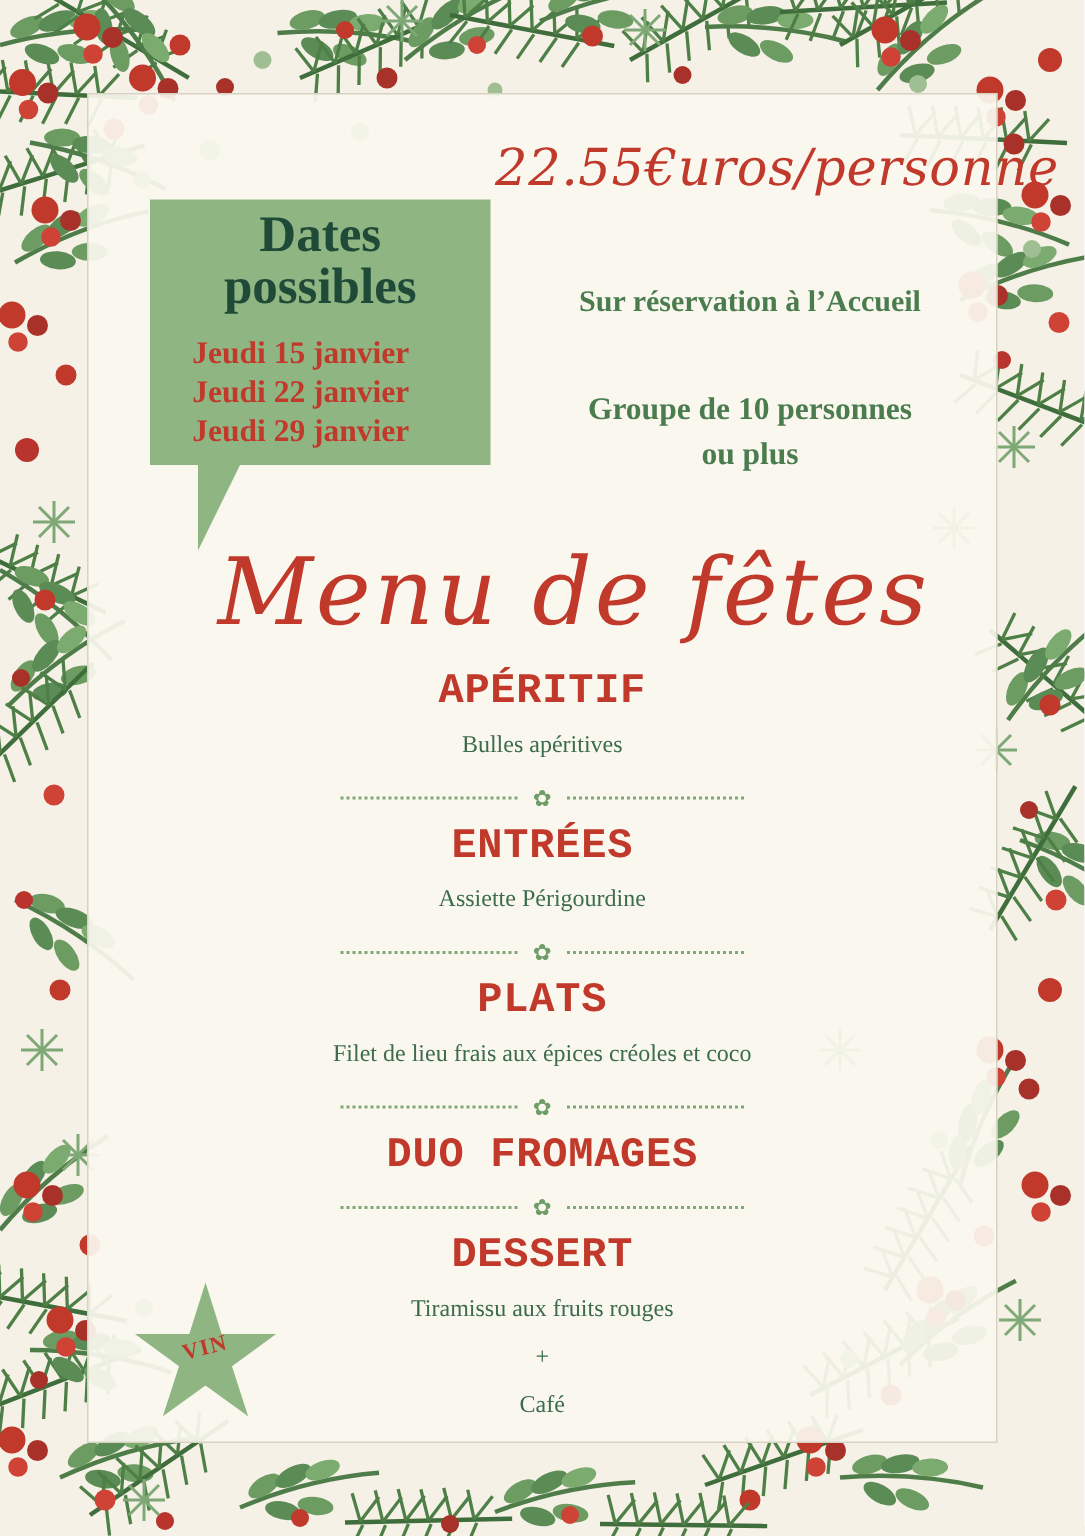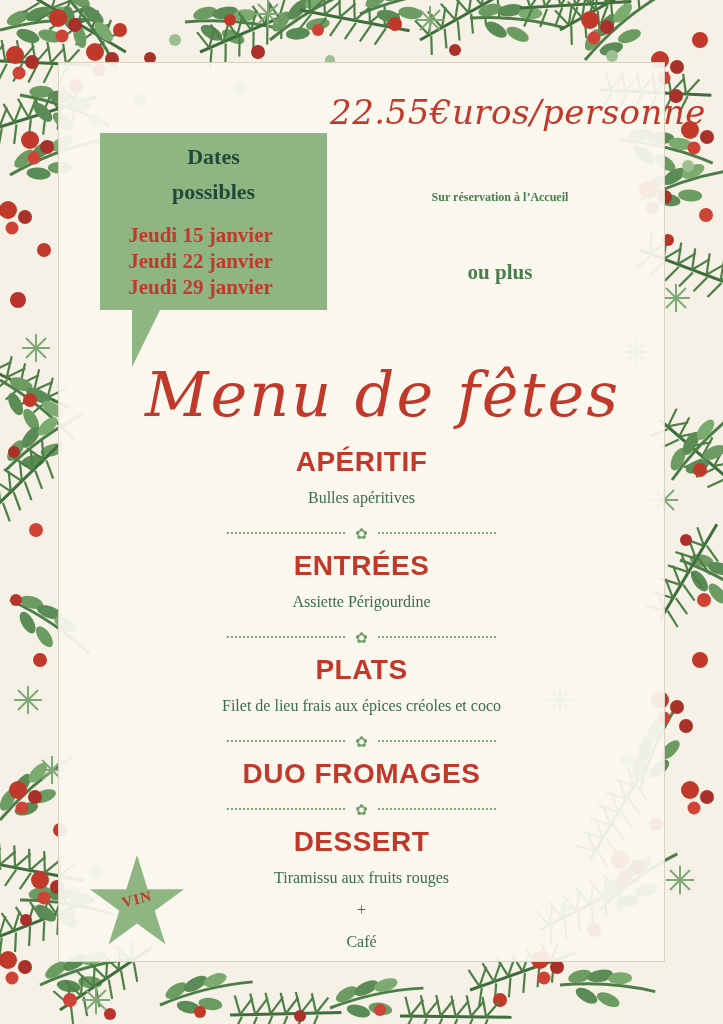--- a/index.html
+++ b/index.html
@@ -50,21 +50,21 @@
     letter-spacing: 0.5px;
     white-space: nowrap;
   }
 
   
   .info-line {
     position: absolute;
     color: #4a7c4e;
     font-family: "Liberation Serif", serif;
     font-weight: bold;
-    font-size: 12px;
+    font-size: 20px;
     text-align: center;
   }
   #info1 { left: 335px; top: 190px; width: 330px; }
   #info2 { left: 335px; top: 257px; width: 330px; font-size: 21px; line-height: 30px; }
 
   
   .bubble {
     position: absolute;
     left: 100px;
     top: 133px;
@@ -83,21 +83,21 @@
   }
   .bubble-title {
     position: absolute;
     left: 100px;
     top: 139px;
     width: 227px;
     text-align: center;
     color: #1f4a38;
     font-family: "Liberation Serif", serif;
     font-weight: bold;
-    font-size: 22px;
+    font-size: 34px;
     line-height: 35px;
   }
   .bubble-dates {
     position: absolute;
     left: 100px;
     top: 222px;
     width: 201px;
     text-align: center;
     color: #c0392b;
     font-family: "Liberation Serif", serif;
@@ -124,21 +124,21 @@
   
   .menu-body {
     position: absolute;
     left: 64px;
     top: 446px;
     width: 595px;
     text-align: center;
   }
   .course-heading {
     color: #c0392b;
-    font-family: Liberation Sans, sans-serif;
+    font-family: Liberation Mono, monospace;
     font-weight: bold;
     font-size: 28px;
     letter-spacing: 0.5px;
     margin: 0 0 4px 0;
   }
   .course-item {
     color: #3c6b4e;
     font-family: "Liberation Serif", serif;
     font-size: 16px;
     line-height: 32px;
@@ -394,20 +394,21 @@
       </g>
     </svg>
   </div>
 
   <div class="panel"></div>
 
   <div class="price">22.55€uros/personne</div>
 
   <div class="info-line" id="info1">Sur réservation à l’Accueil</div>
   <div class="info-line" id="info2">
+    <div>Groupe de 10 personnes</div>
     <div>ou plus</div>
   </div>
 
   <div class="bubble"></div>
   <div class="bubble-tail"></div>
   <div class="bubble-title">
     <div>Dates</div>
     <div>possibles</div>
   </div>
   <div class="bubble-dates">

